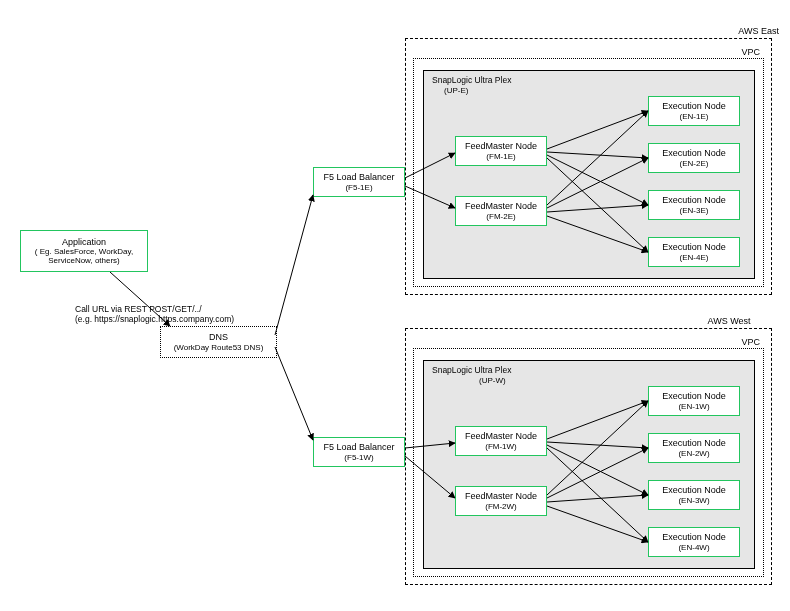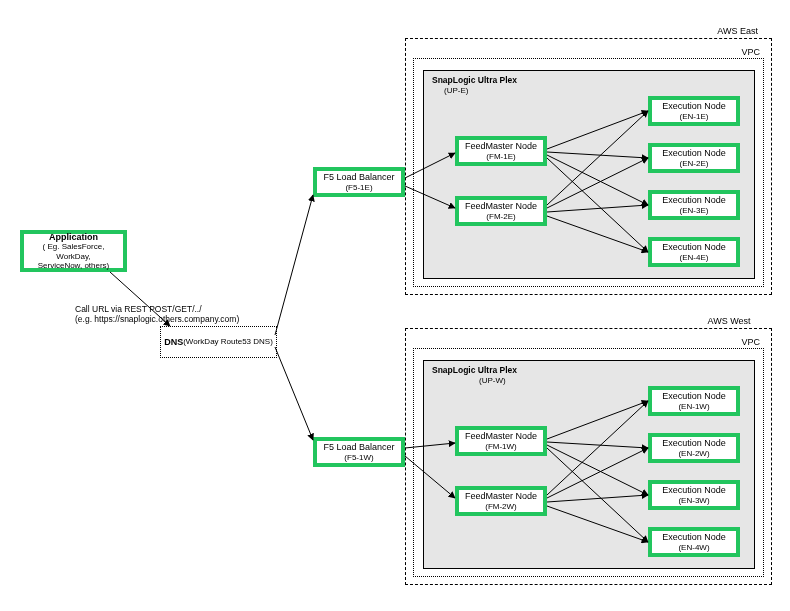--- a/index.html
+++ b/index.html
@@ -23,83 +23,83 @@
     border: 1px dotted #000;
   }
   .plex {
     position: absolute;
     background: #e6e6e6;
     border: 1px solid #000;
   }
   .node {
     position: absolute;
     background: #fff;
-    border: 4px solid #22c55e;
+    border: 1px solid #22c55e;
     text-align: center;
     display: flex;
     flex-direction: column;
     justify-content: center;
     align-items: center;
     padding: 2px;
     box-sizing: border-box;
     line-height: 1.15;
   }
   .dns {
     position: absolute;
     border: 1px dotted #000;
     background: #fff;
     text-align: center;
     display: flex;
-    flex-direction: row;
+    flex-direction: column;
     justify-content: center;
     align-items: center;
     line-height: 1.15;
   }
   .label {
     position: absolute;
     font-size: 8.5px;
     line-height: 1.15;
   }
   .label-r {
     position: absolute;
     font-size: 9px;
     text-align: right;
   }
-  .bold { font-weight: bold; }
+  .bold { font-weight: normal; }
   .title-sm { font-size: 8.5px; }
   .sub { font-size: 8px; }
   svg.wires {
     position: absolute;
     left: 0; top: 0;
     width: 790px;
     height: 611px;
     pointer-events: none;
   }
 </style>
 </head>
 <body>
 
-<div class="node" style="left:20px; top:230px; width:107px; height:42px;">
+<div class="node" style="left:20px; top:230px; width:128px; height:42px;">
   <span class="bold">Application</span>
   <span class="sub" style="white-space:pre-line;">( Eg. SalesForce, WorkDay,
 ServiceNow, others)</span>
 </div>
 
 <div class="label" style="left:75px; top:295px; width:200px; white-space:pre-line;">
   <span>Call URL via REST POST/GET/../
-(e.g. https://snaplogic.others.company.com)</span>
+(e.g. https://snaplogic.https.company.com)</span>
 </div>
 
 <div class="dns" style="left:160px; top:326px; width:115px; height:30px;">
   <span class="bold">DNS</span>
   <span class="sub">(WorkDay Route53 DNS)</span>
 </div>
 
 <div class="region" style="left:405px; top:38px; width:365px; height:255px;"></div>
-<div class="label-r" style="left:680px; top:26px; width:78px;">
+<div class="label-r" style="left:701px; top:26px; width:78px;">
   <span>AWS East</span>
 </div>
 <div class="vpc" style="left:413px; top:58px; width:349px; height:227px;"></div>
 <div class="label-r" style="left:720px; top:47px; width:40px;">
   <span>VPC</span>
 </div>
 <div class="plex" style="left:423px; top:70px; width:330px; height:207px;"></div>
 <div class="label" style="left:432px; top:76px;">
   <span class="bold title-sm">SnapLogic Ultra Plex</span><br>
   <span class="sub" style="margin-left:12px;">(UP-E)</span>

